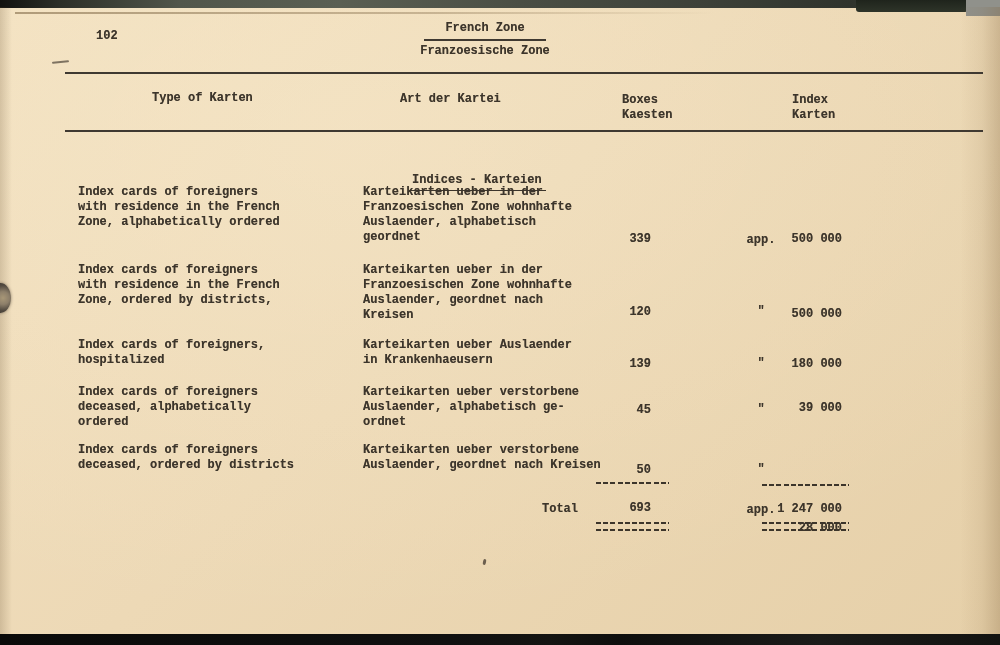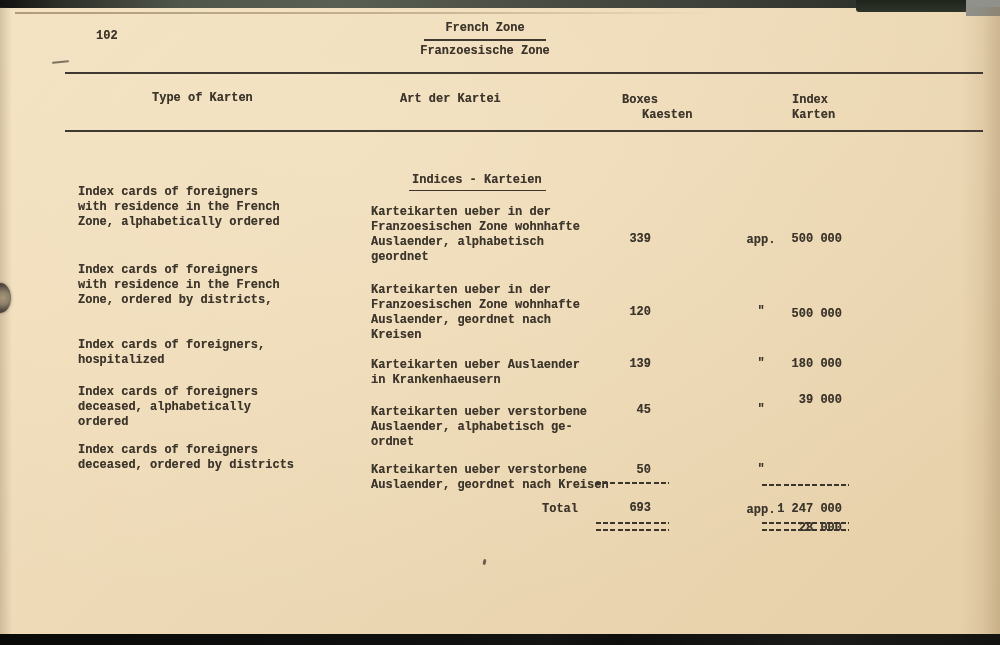--- a/index.html
+++ b/index.html
@@ -61,21 +61,21 @@
   .tw{
     position:absolute;color:#3c352b;font-size:12px;line-height:15px;
     font-weight:700;white-space:pre-line;
     text-shadow:0 0 0.6px rgba(60,50,40,.55);
   }
   .rule{position:absolute;height:2px;background:#3f3931;}
   .rule-thin{position:absolute;height:1.5px;background:#3f3931;}
   
   .row{position:absolute;left:0;width:1000px;}
   .c-en{position:absolute;left:78px;width:280px;}
-  .c-de{position:absolute;left:371px;width:262px;margin-top:20px;}
+  .c-de{position:absolute;left:363px;width:262px;}
   .c-boxes{position:absolute;left:560px;width:91px;text-align:right;}
   .c-app{position:absolute;left:740px;width:42px;text-align:center;}
   .c-cards{position:absolute;left:742px;width:100px;text-align:right;}
   .dash-line{
     position:absolute;height:2px;
     background:repeating-linear-gradient(90deg,#3c352b 0px,#3c352b 5px,rgba(0,0,0,0) 5px,rgba(0,0,0,0) 7.2px);
   }
   .section-title{border-bottom:1.6px solid #3c352b;padding:0 4px 3px 3px;margin-top:20px;}
 </style>
 </head>
@@ -97,21 +97,21 @@
 <div class="tw" style="left:424px;top:21px;width:122px;text-align:center;">French Zone</div>
 <div class="rule-thin" style="left:424px;top:39px;width:122px;"></div>
 <div class="tw" style="left:418px;top:44px;width:134px;text-align:center;">Franzoesische Zone</div>
 
 <div class="rule" style="left:65px;top:72px;width:918px;"></div>
 <div class="rule" style="left:65px;top:130px;width:918px;"></div>
 
 <div class="tw" style="left:152px;top:91px;">Type of Karten</div>
 <div class="tw" style="left:400px;top:92px;">Art der Kartei</div>
 <div class="tw" style="left:622px;top:93px;">Boxes</div>
-<div class="tw" style="left:622px;top:108px;margin-left:20px;">Kaesten</div>
+<div class="tw" style="left:622px;top:108px;">Kaesten</div>
 <div class="tw" style="left:792px;top:93px;">Index</div>
 <div class="tw" style="left:792px;top:108px;">Karten</div>
 
 <div class="tw" style="left:409px;top:158px;">
   <span class="section-title">Indices - Karteien</span>
 </div>
 
 <div class="row" style="top:185px;">
   <div class="tw c-en">Index cards of foreigners
 with residence in the French
@@ -150,21 +150,21 @@
 
 <div class="row" style="top:385px;">
   <div class="tw c-en">Index cards of foreigners
 deceased, alphabetically
 ordered</div>
   <div class="tw c-de">Karteikarten ueber verstorbene
 Auslaender, alphabetisch ge-
 ordnet</div>
   <div class="tw c-boxes" style="top:18px;">45</div>
   <div class="tw c-app" style="top:17px;">"</div>
-  <div class="tw c-cards" style="top:8px;">39 000</div>
+  <div class="tw c-cards" style="top:16px;">39 000</div>
 </div>
 
 <div class="row" style="top:443px;">
   <div class="tw c-en">Index cards of foreigners
 deceased, ordered by districts</div>
   <div class="tw c-de">Karteikarten ueber verstorbene
 Auslaender, geordnet nach Kreisen</div>
   <div class="tw c-boxes" style="top:20px;">50</div>
   <div class="tw c-app" style="top:19px;">"</div>
   <div class="tw c-cards" style="top:38px;margin-top:40px;">28 000</div>

